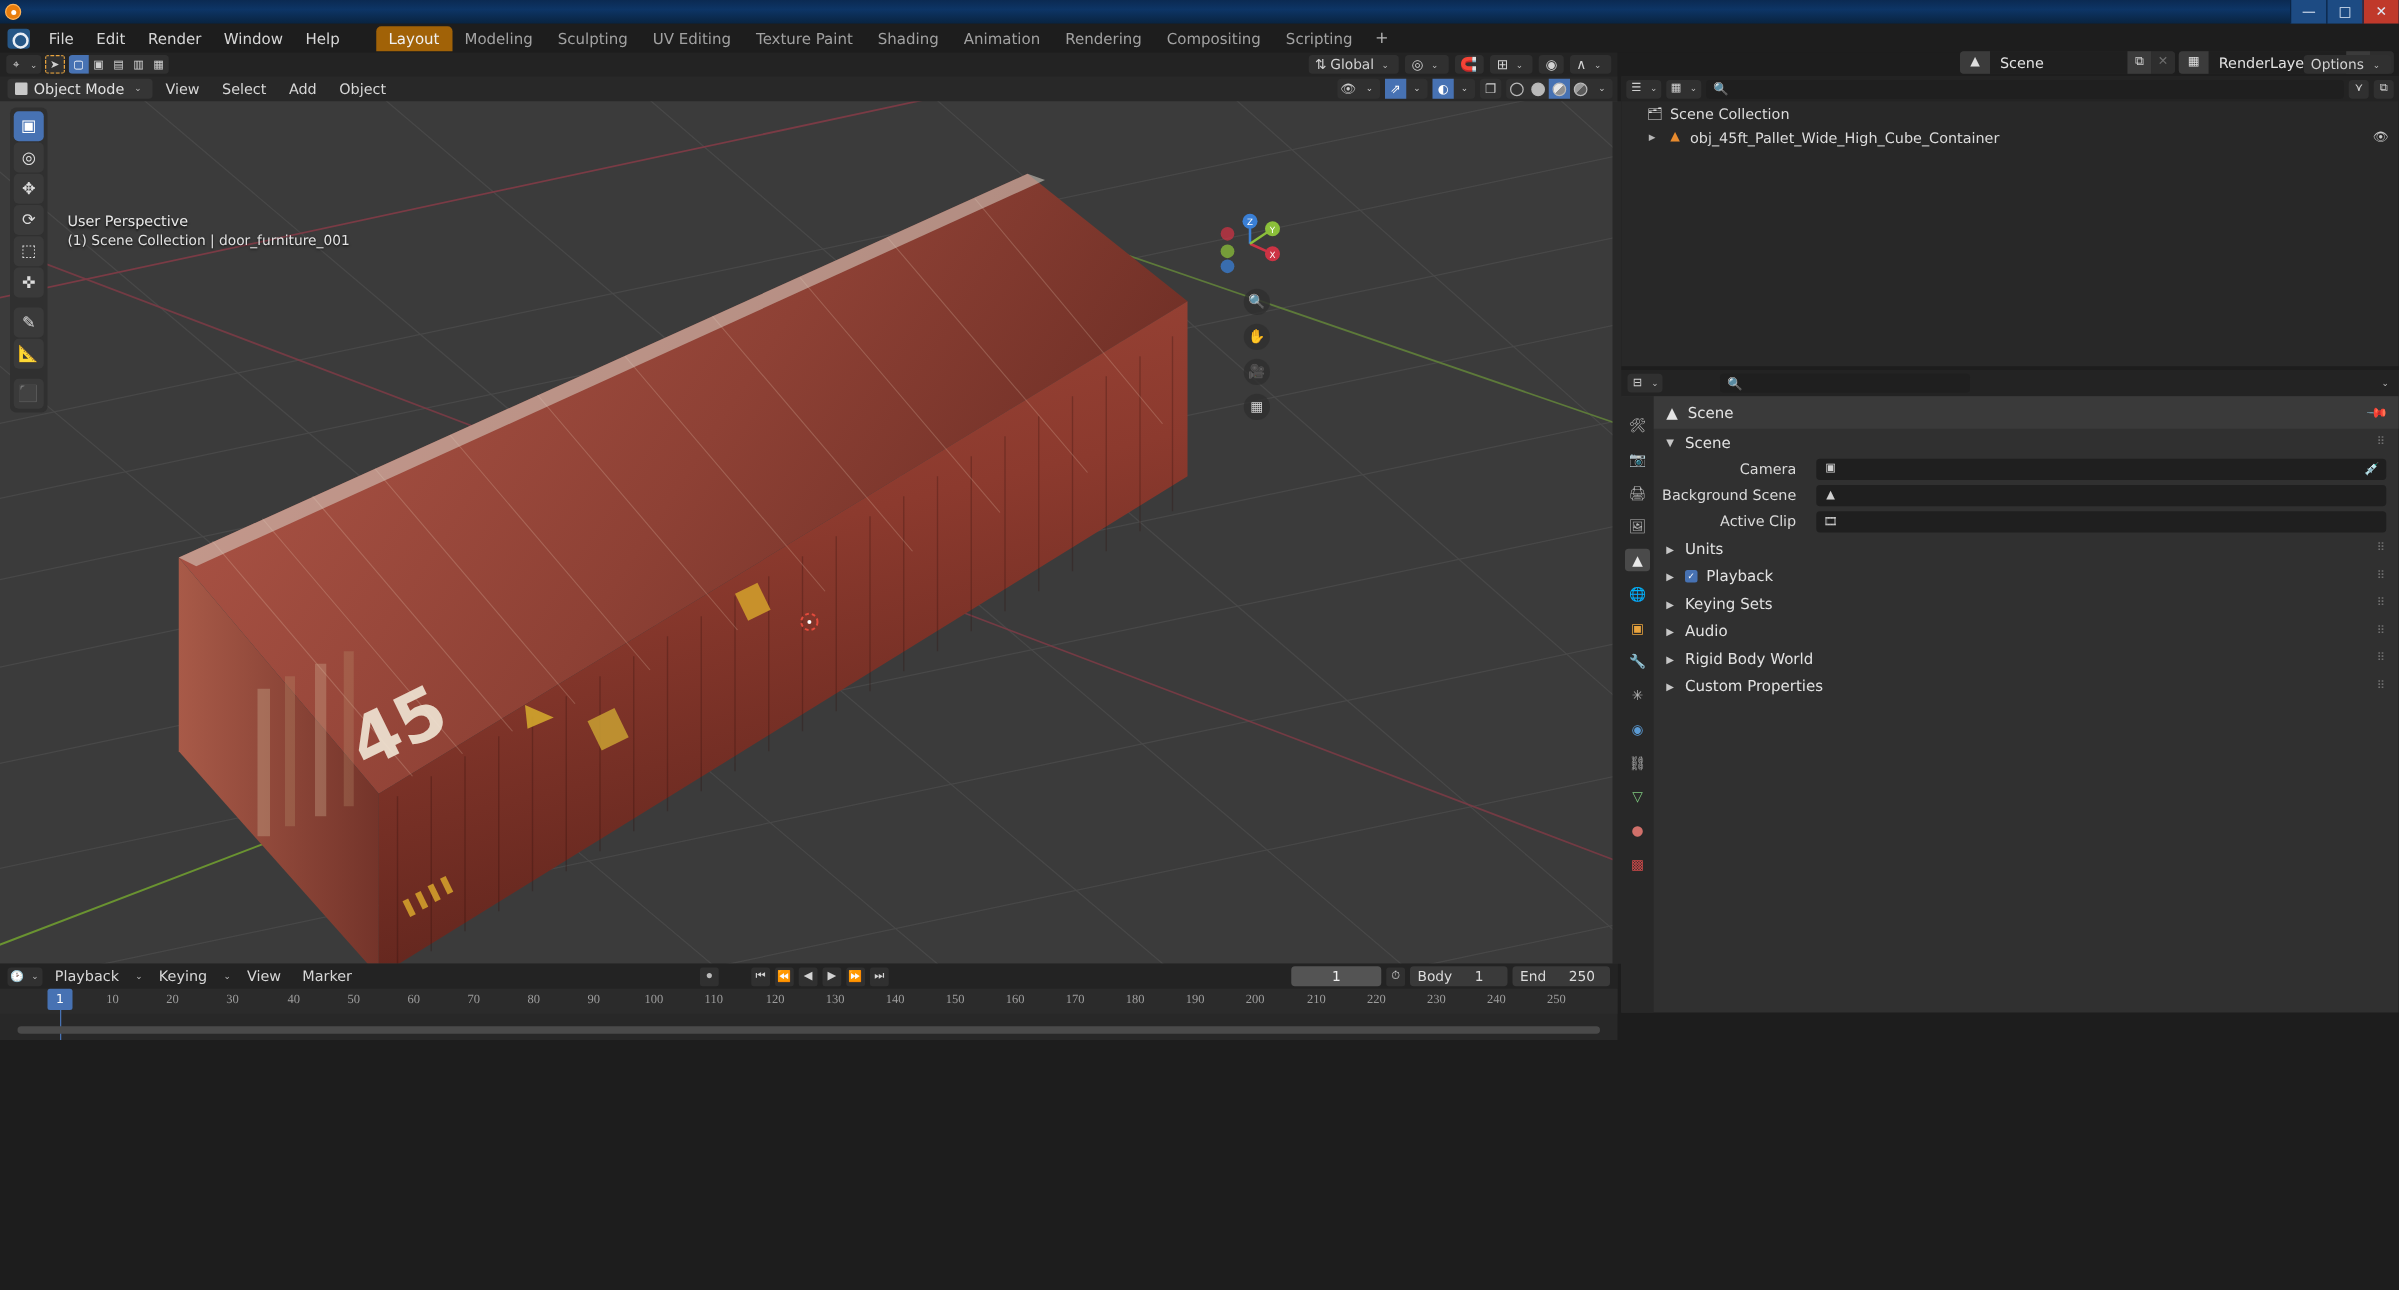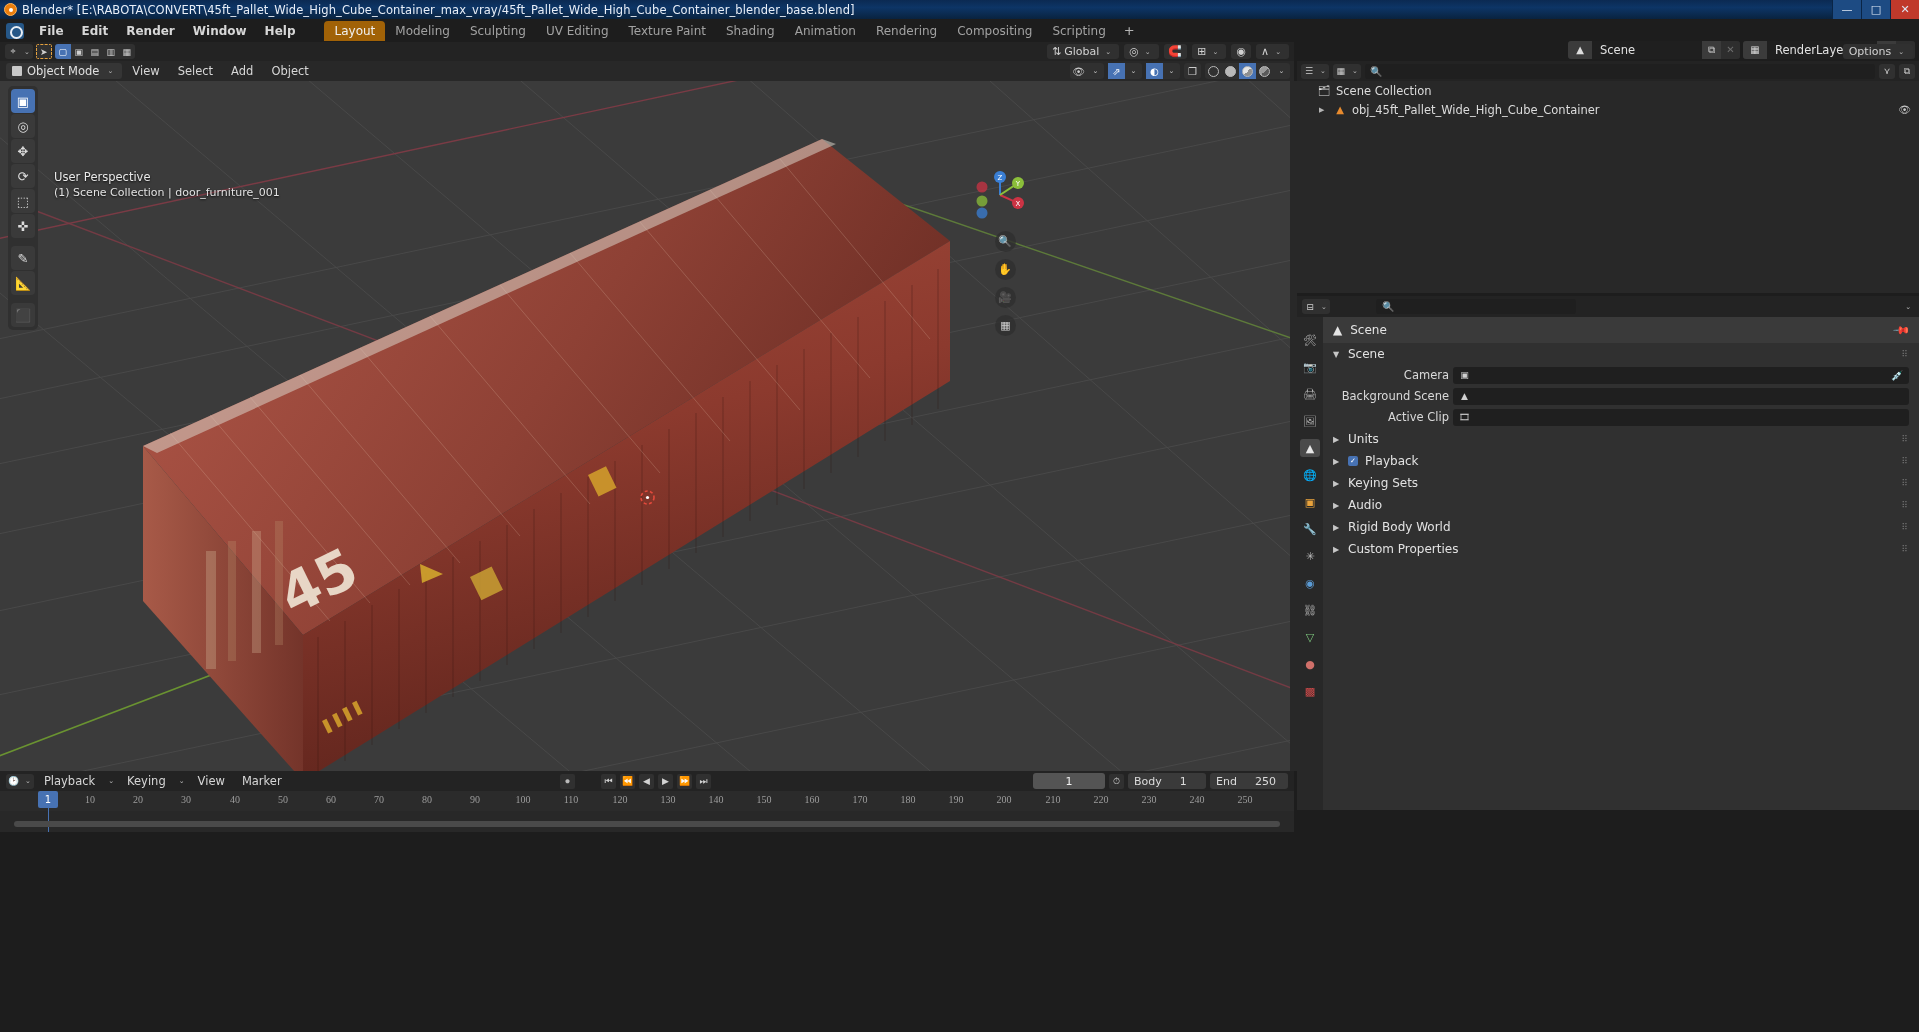--- a/index.html
+++ b/index.html
@@ -20,21 +20,21 @@
      color:#dfe8f5; font-size:11px; background:#1d4b83; border-left:1px solid #0a2546;}
   .tb-btn.close { background:#c0392b; }
 
   
   .topbar { position:absolute; left:0; top:19px; width:1919px; height:23px; background:#1d1d1d;
      display:flex; align-items:center; }
   .blender-logo { width:18px;height:16px;margin:0 6px 0 6px; border-radius:3px;
      background:#265787; position:relative; flex:none;}
   .blender-logo::before{content:"";position:absolute;left:4px;top:3px;width:9px;height:9px;border-radius:50%;
      border:2px solid #e9eef5;}
-  .menu { display:flex; align-items:center;font-weight:bold; }
+  .menu { display:flex; align-items:center; }
   .menu-item { padding:2px 9px; color:#d7d7d7; font-size:12px; white-space:nowrap; }
   .ws-tabs { display:flex; align-items:center; margin-left:20px; }
   .ws-tab { padding:3px 10px; color:#a2a2a2; font-size:12px; white-space:nowrap;
      border-radius:4px 4px 0 0; }
   .ws-tab.active { background:#a16207; color:#f0f0f0; }
   .ws-add { padding:2px 8px; color:#b5b5b5; font-size:13px; }
   .topbar-right { position:absolute; right:4px; top:19px; height:23px; display:flex; align-items:center; gap:3px;}
   .selector { display:flex; align-items:center; height:18px; background:#282828; border-radius:3px; }
   .sel-icon { width:24px;height:18px; display:flex;align-items:center;justify-content:center;
      background:#3b3b3b; border-radius:3px 0 0 3px; font-size:10px; color:#ddd;}
@@ -122,21 +122,21 @@
   .pr-tab.active { background:#4a4a4a; color:#e8e8e8;}
   .pr-main { flex:1; padding:0; }
   .pr-breadcrumb { display:flex; align-items:center; height:26px; padding:0 10px; gap:8px;
      font-size:12px; color:#e4e4e4; background:#3a3a3a;}
   .pr-pin { margin-left:auto; color:#c4c4c4; font-size:11px; transform:rotate(45deg);}
   .panel-hdr { display:flex; align-items:center; gap:7px; height:22px; padding:0 10px;
      font-size:12px; color:#e2e2e2; }
   .tri { font-size:8px; color:#c6c6c6; width:8px;}
   .grip { margin-left:auto; color:#6f6f6f; font-size:9px; letter-spacing:1px;}
   .pr-row { display:flex; align-items:center; height:20px; padding:0 10px 0 0; margin-bottom:1px;}
-  .pr-label { width:130px; text-align:right; padding-right:4px; font-size:11.5px; color:#dadada;}
+  .pr-label { width:130px; text-align:right; padding-right:16px; font-size:11.5px; color:#dadada;}
   .pr-field { flex:1; height:17px; background:#1f1f1f; border-radius:3px; display:flex; align-items:center;
      padding:0 5px; gap:5px;}
   .pr-fico { width:13px;height:13px;display:flex;align-items:center;justify-content:center;
      font-size:9px; color:#d0d0d0;}
   .pr-eyedrop { margin-left:auto; color:#cfcfcf; font-size:10px;}
   .chk { width:10px;height:10px;border-radius:2px;background:#4772b3; display:inline-flex;
      align-items:center;justify-content:center;color:#fff;font-size:7px;}
 
   
   .timeline { position:absolute; left:0; top:771px; width:1294px; height:61px; background:#282828;}
@@ -166,21 +166,20 @@
   .sb-version { margin-left:auto; margin-right:12px; color:#b0b0b0;}
   .vstrip { position:absolute; left:1290px; top:81px; width:7px; height:690px; background:#282828;}
 </style>
 </head>
 <body>
 
 <div class="app">
 
   <div class="titlebar">
     <div class="tb-ico"></div>
-    <div class="tb-title">Blender* [E:\RABOTA\CONVERT\45ft_Pallet_Wide_High_Cube_Container_max_vray/45ft_Pallet_Wide_High_Cube_Container_blender_base.blend]</div>
     <div class="tb-btns">
       <div class="tb-btn">—</div>
       <div class="tb-btn">□</div>
       <div class="tb-btn close">✕</div>
     </div>
   </div>
 
   <div class="topbar">
     <div class="blender-logo"></div>
     <div class="menu">

